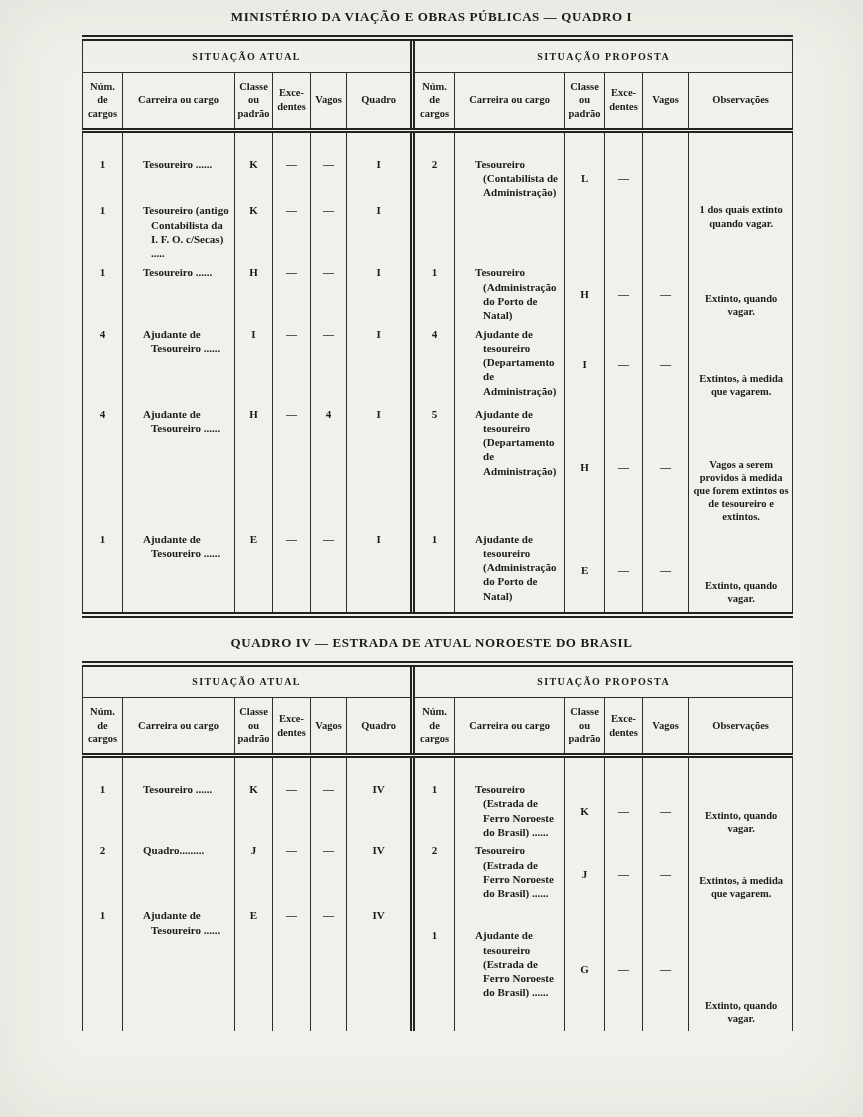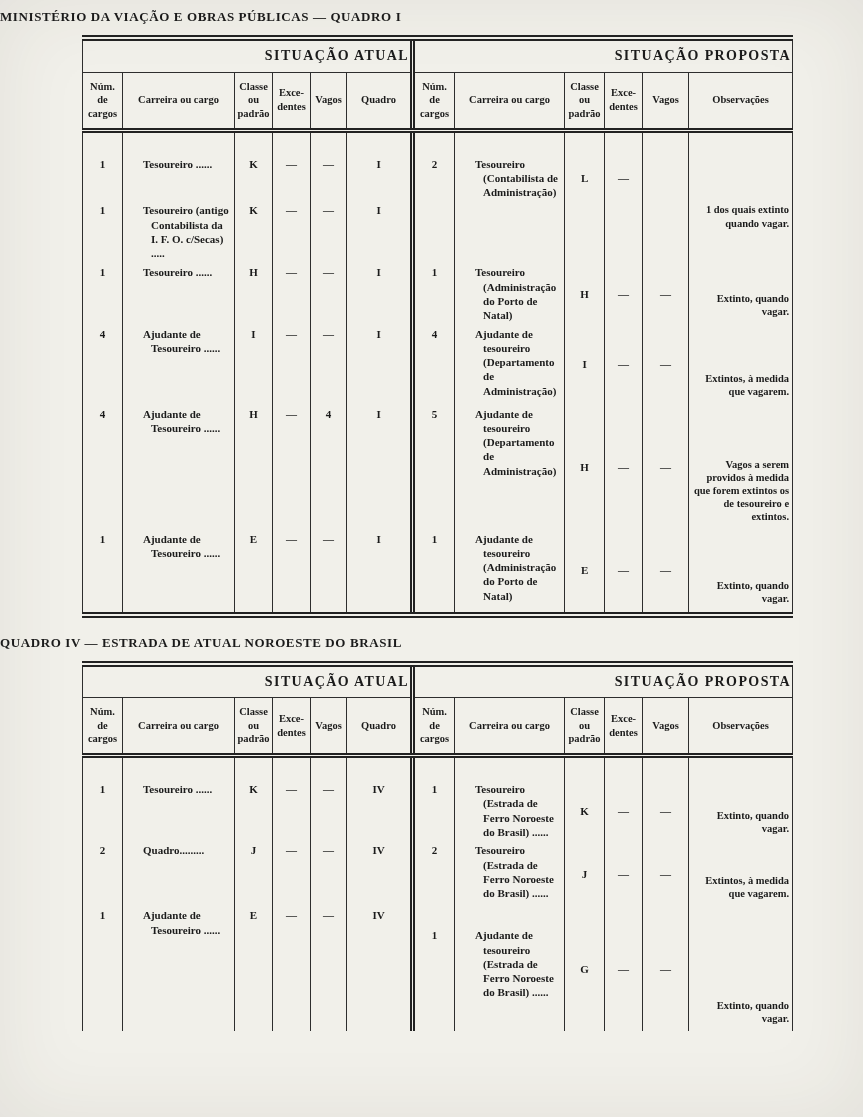--- a/index.html
+++ b/index.html
@@ -4,51 +4,51 @@
 <style>
   * { box-sizing: border-box; }
   html,body { margin:0; padding:0; background:#e7e6e0; }
   .page {
     width:863px; height:1117px; position:relative;
     background:#f1f0ea; color:#1b1b1b; overflow:hidden;
     font-family:"Liberation Serif", serif;
     box-shadow: inset 0 0 80px rgba(60,55,40,0.08);
   }
   .title {
-    font-weight:bold; font-size:13px;
+    text-align:center; font-weight:bold; font-size:13px;
     letter-spacing:.6px; padding-top:9px;
   }
   .title2 { padding-top:17px; }
   table.t {
     border-collapse:collapse; table-layout:fixed;
     width:710px; margin:10px 0 0 82px;
     border-left:1px solid #2e2e2e; border-right:1px solid #2e2e2e;
   }
   table.t1 { border-top:6px double #222; border-bottom:6px double #222; }
   table.t2 { border-top:6px double #222; }
   th, td {
     border-left:1px solid #2e2e2e; border-right:1px solid #2e2e2e;
     font-weight:bold; color:#1b1b1b;
   }
   tr.section th {
-    font-size:14px; letter-spacing:1.4px; height:34px;
-    border-bottom:1px solid #2e2e2e; text-align:right; vertical-align:middle;
+    font-size:10px; letter-spacing:1.4px; height:34px;
+    border-bottom:1px solid #2e2e2e; text-align:center; vertical-align:middle;
   }
   tr.heads th {
     font-size:10.5px; line-height:1.3; height:58px;
     white-space:pre-line; text-align:center; vertical-align:middle;
     border-bottom:5px double #222; padding:2px 1px;
   }
   tbody td {
     font-size:11px; line-height:1.3; vertical-align:top; padding:2px 3px;
   }
   tbody tr:first-child > td { padding-top:24px; }
   .ctr { text-align:center; }
   .car { text-align:left; padding-left:28px; text-indent:-8px; padding-right:4px; }
-  .obs { text-align:right; font-size:10.5px; line-height:1.25; padding-left:4px; padding-right:3px; }
+  .obs { text-align:center; font-size:10.5px; line-height:1.25; padding-left:4px; padding-right:3px; }
   .mid { vertical-align:middle; }
   .bot { vertical-align:bottom; padding-bottom:6px; }
   .div { border-left:5px double #222 !important; }
   .pt20 { padding-top:22px !important; }
 </style>
 </head>
 <body>
 
 <div class="page">
 

